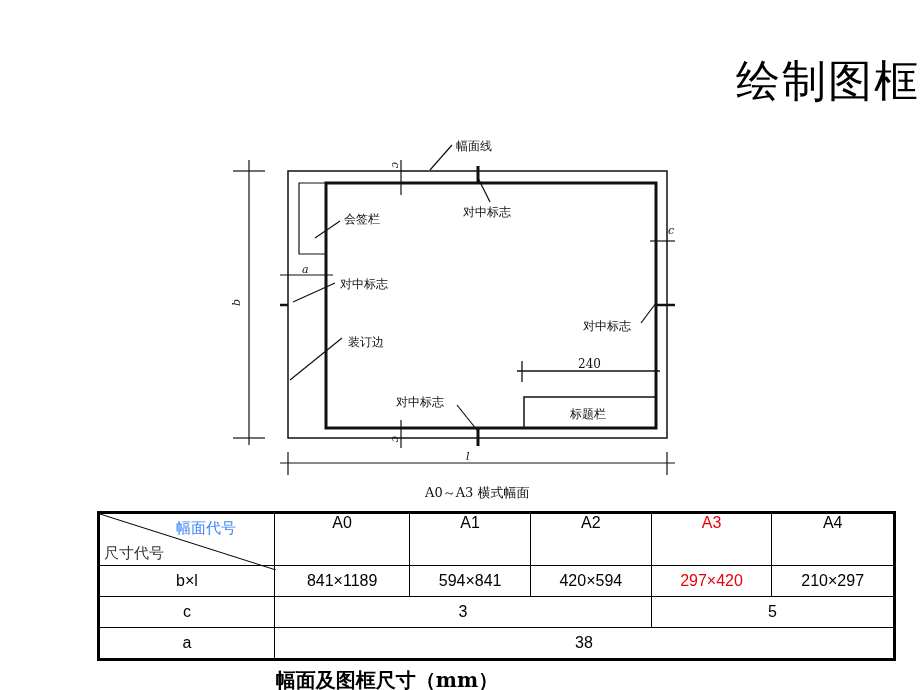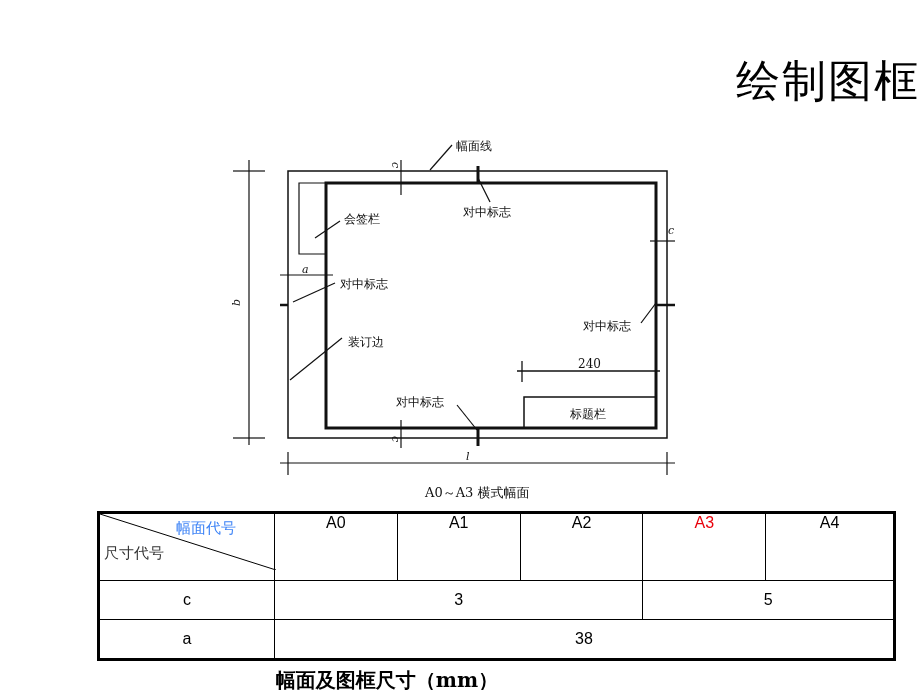--- a/index.html
+++ b/index.html
@@ -92,20 +92,28 @@
           </svg>
       <span class="diag-top">幅面代号</span>
       <span class="diag-bot">尺寸代号</span>
     </td>
     <td>A0</td>
     <td>A1</td>
     <td>A2</td>
     <td class="red">A3</td>
     <td>A4</td>
   </tr>
+  <tr class="r2">
+    <td>b×l</td>
+    <td>841×1189</td>
+    <td>594×841</td>
+    <td>420×594</td>
+    <td class="red">297×420</td>
+    <td>210×297</td>
+  </tr>
   <tr class="r3">
     <td>c</td>
     <td colspan="3">3</td>
     <td colspan="2">5</td>
   </tr>
   <tr class="r4">
     <td>a</td>
     <td colspan="5">38</td>
   </tr>
 </tbody>

